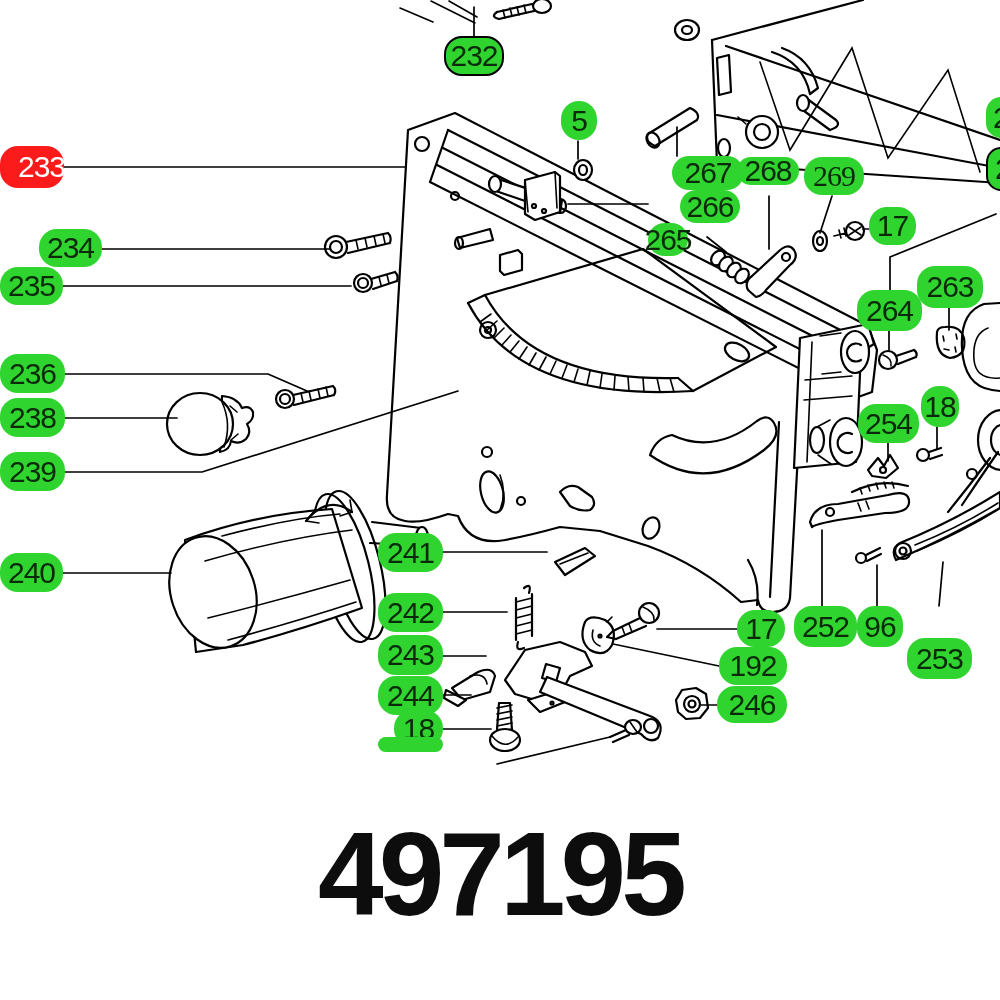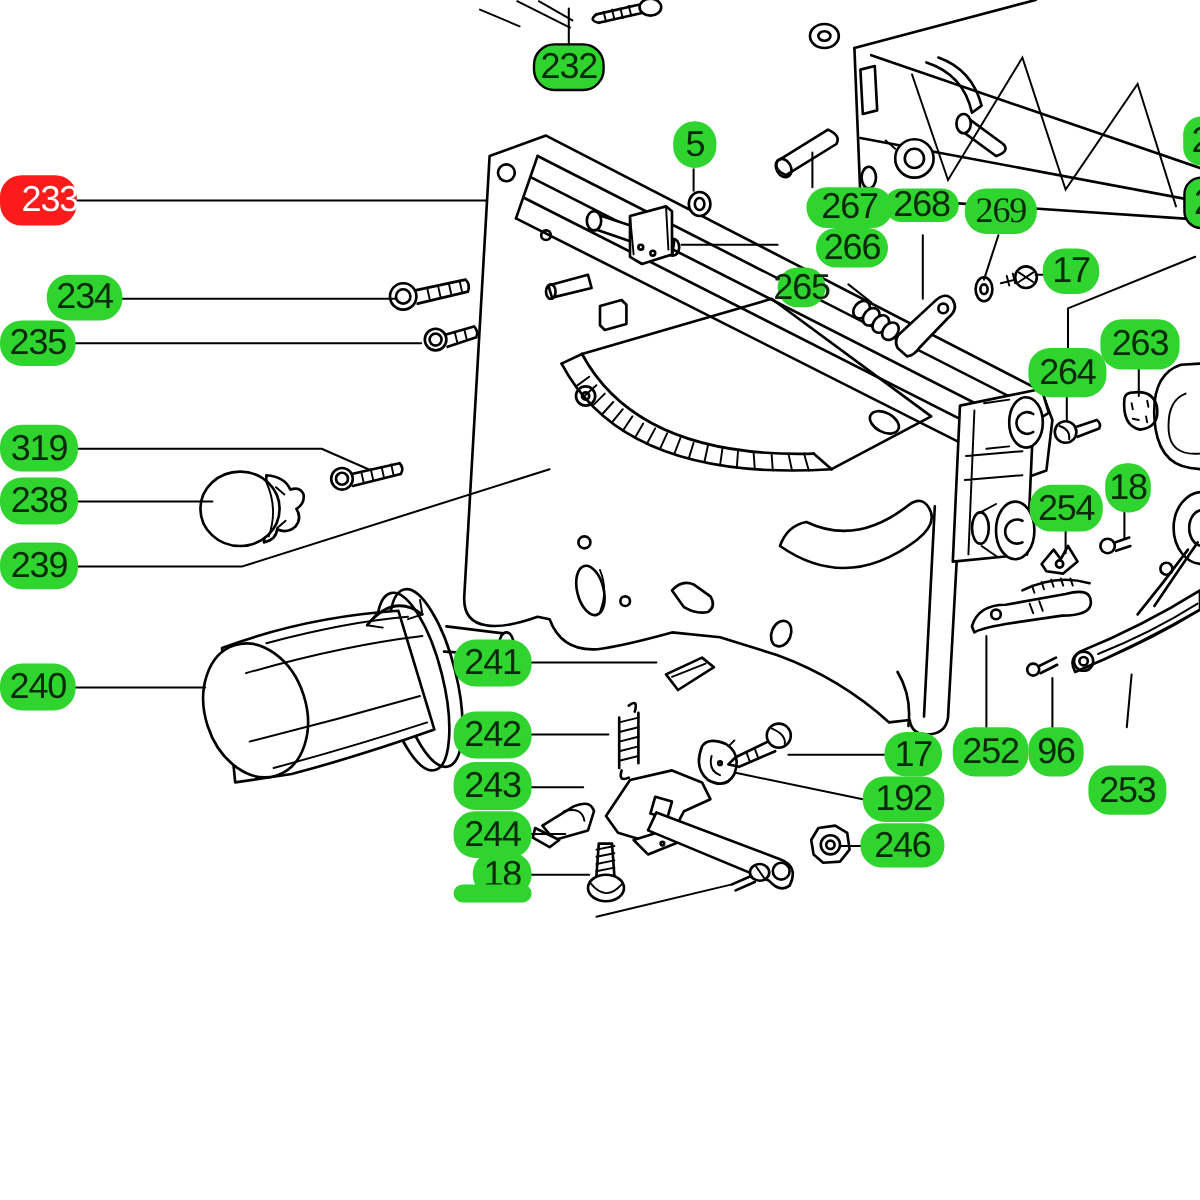--- a/index.html
+++ b/index.html
@@ -267,21 +267,21 @@
         M474,36 V7"></path>
     </g>
   </svg>
 
 
   <div>
       <div class="callout bordered" style="left: 444px; top: 36px; width: 60px; height: 40px;">232</div>
       <div class="callout red" style="left: 0px; top: 146px; width: 64px; height: 42px;">233</div>
       <div class="callout" style="left: 0px; top: 229px; width: 63px; height: 38px; margin-left: 39px;">234</div>
       <div class="callout" style="left: 0px; top: 267px; width: 63px; height: 38px;">235</div>
-      <div class="callout" style="left: 0px; top: 354px; width: 65px; height: 39px;">319</div>
+      <div class="callout" style="left: 0px; top: 354px; width: 65px; height: 39px;">236</div>
       <div class="callout" style="left: 0px; top: 398px; width: 65px; height: 39px;">238</div>
       <div class="callout" style="left: 0px; top: 452px; width: 65px; height: 39px;">239</div>
       <div class="callout" style="left: 0px; top: 553px; width: 63px; height: 39px;">240</div>
       <div class="callout" style="left: 561px; top: 101px; width: 36px; height: 39px;">5</div>
       <div class="callout" style="left: 672px; top: 156px; width: 72px; height: 34px;">267</div>
       <div class="callout" style="left: 680px; top: 190px; width: 60px; height: 33px;">266</div>
       <div class="callout" style="left: 648px; top: 223px; width: 40px; height: 33px;">265</div>
       <div class="callout" style="left: 737px; top: 157px; width: 62px; height: 28px;">268</div>
       <div class="callout" style="left: 804px; top: 157px; width: 60px; height: 38px; font-family: Liberation Serif, serif;">269</div>
       <div class="callout" style="left: 869px; top: 207px; width: 47px; height: 38px;">17</div>
@@ -298,13 +298,14 @@
       <div class="callout" style="left: 394px; top: 710px; width: 49px; height: 37px;">18</div>
       <div class="callout fragment" style="left: 378px; top: 737px; width: 65px; height: 15px;"></div>
       <div class="callout" style="left: 737px; top: 610px; width: 48px; height: 37px;">17</div>
       <div class="callout" style="left: 719px; top: 647px; width: 68px; height: 38px;">192</div>
       <div class="callout" style="left: 717px; top: 686px; width: 70px; height: 37px;">246</div>
       <div class="callout" style="left: 794px; top: 606px; width: 63px; height: 41px;">252</div>
       <div class="callout" style="left: 857px; top: 606px; width: 46px; height: 41px;">96</div>
       <div class="callout" style="left: 907px; top: 638px; width: 65px; height: 41px;">253</div>
     </div>
 
+  <div class="partnum" style="top:806px;">497195</div>
 </div>
 
 </body></html>

